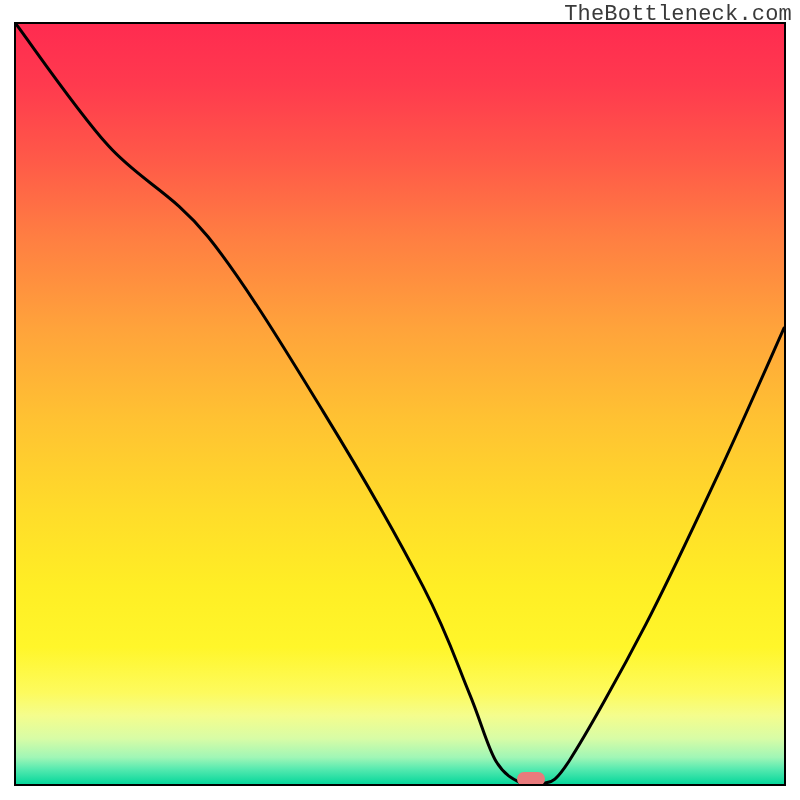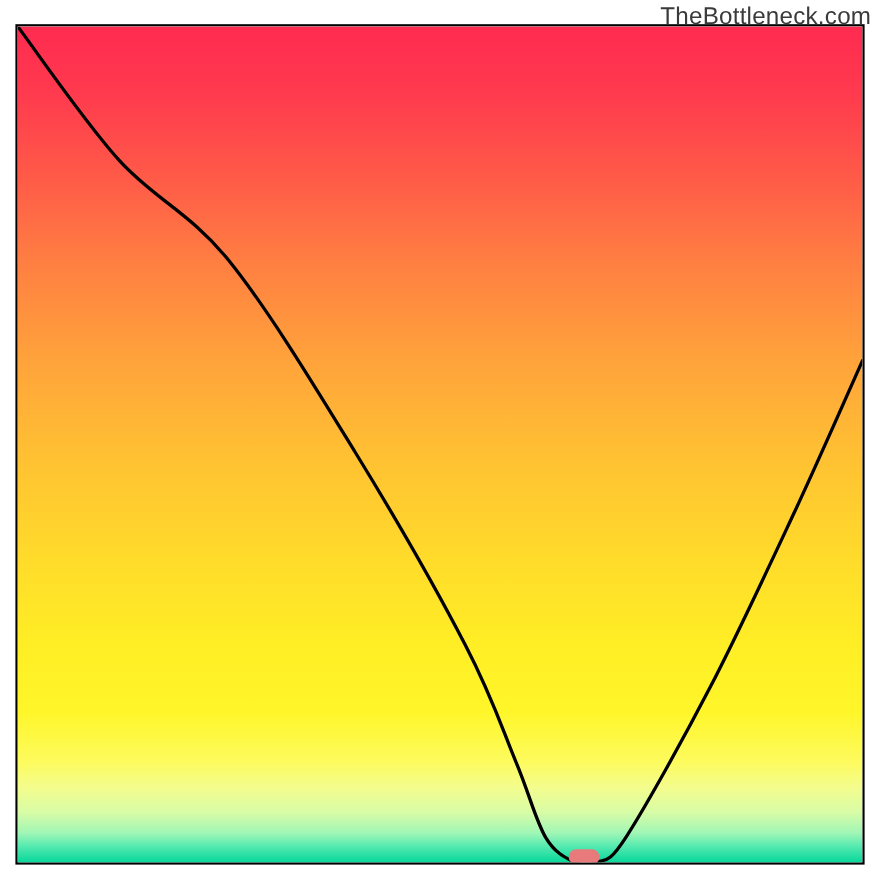--- a/index.html
+++ b/index.html
@@ -18,20 +18,21 @@
   }
   .watermark {
     position: absolute;
     top: 2px;
     right: 8px;
     font-size: 22px;
     font-weight: 400;
     color: #3a3a3a;
     letter-spacing: 0.2px;
     z-index: 10;
+    font-family: Liberation Mono, monospace;
   }
   .plot-frame {
     position: absolute;
     left: 14px;
     top: 22px;
     width: 772px;
     height: 764px;
     box-sizing: border-box;
     border: 2px solid #000000;
     overflow: hidden;

